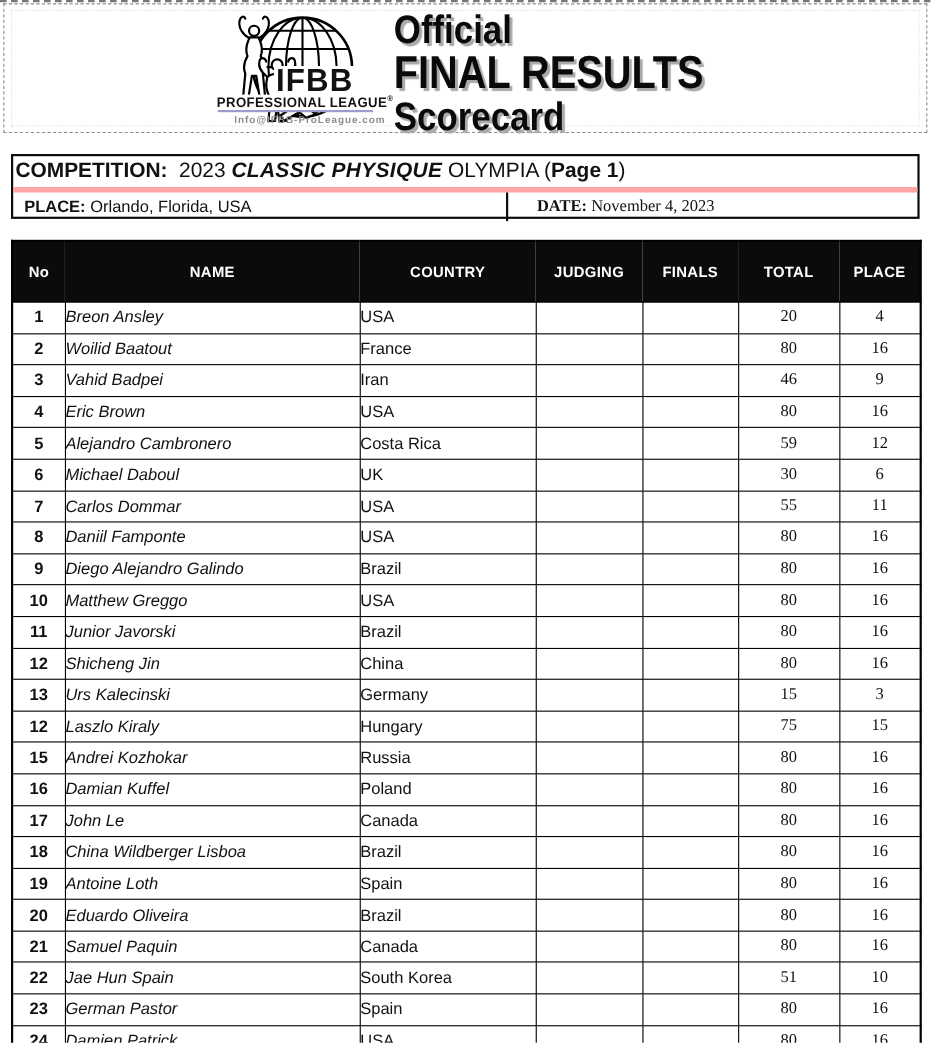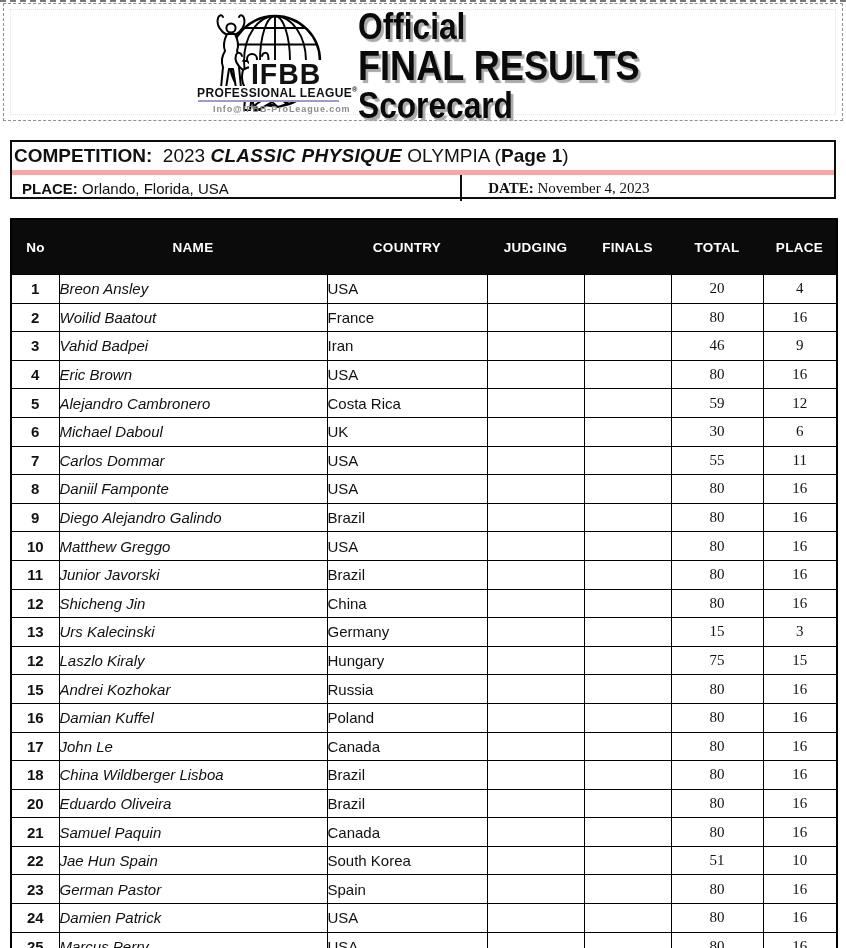--- a/index.html
+++ b/index.html
@@ -322,20 +322,29 @@
       <tr>
     <td class="c-no">18</td>
     <td class="c-name">China Wildberger Lisboa</td>
     <td class="c-country">Brazil</td>
     <td class="c-judging"></td>
     <td class="c-finals"></td>
     <td class="c-total">80</td>
     <td class="c-place">16</td>
   </tr>
       <tr>
+    <td class="c-no">19</td>
+    <td class="c-name">Antoine Loth</td>
+    <td class="c-country">Spain</td>
+    <td class="c-judging"></td>
+    <td class="c-finals"></td>
+    <td class="c-total">80</td>
+    <td class="c-place">16</td>
+  </tr>
+      <tr>
     <td class="c-no">20</td>
     <td class="c-name">Eduardo Oliveira</td>
     <td class="c-country">Brazil</td>
     <td class="c-judging"></td>
     <td class="c-finals"></td>
     <td class="c-total">80</td>
     <td class="c-place">16</td>
   </tr>
       <tr>
     <td class="c-no">21</td>

